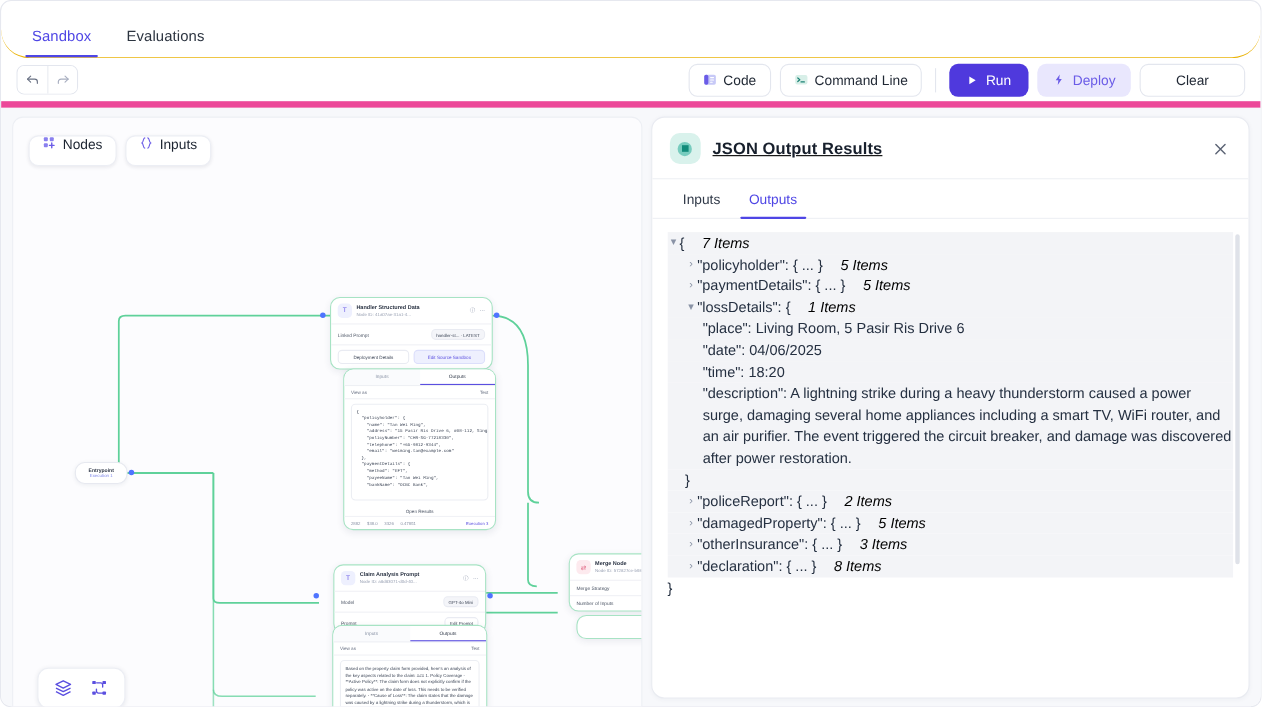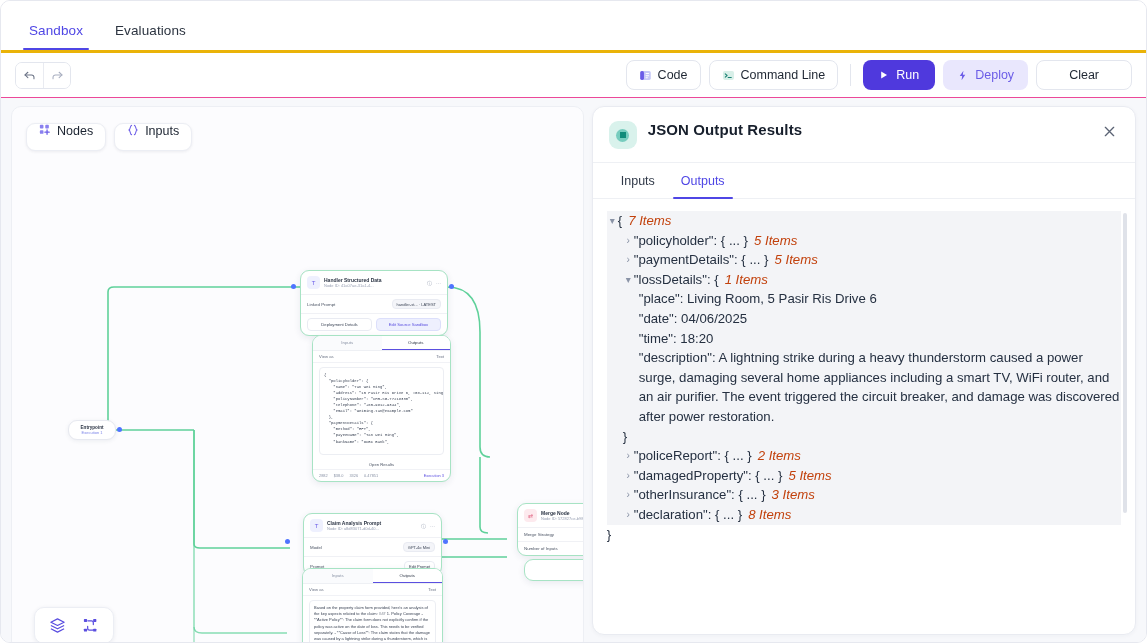--- a/index.html
+++ b/index.html
@@ -14,36 +14,36 @@
     background: #ffffff;
     border: 1px solid #e6e8ef;
     border-radius: 10px;
     overflow: hidden;
   }
 
   
   .tabbar {
     height: 52px; display: flex; align-items: flex-end;
     padding-left: 14px; gap: 4px;
-    border-bottom: 3px solid #eab308; background: #fff;
+    border-bottom: 1px solid #eab308; background: #fff; border-radius: 26px;
   }
   .tab {
     padding: 8px 14px 12px; font-size: 13.5px; color: #2c3440;
     position: relative; cursor: pointer; letter-spacing: .1px;
   }
   .tab.active { color: #4f46e5; font-weight: 400; }
   .tab.active:after {
     content: ""; position: absolute; left: 8px; right: 8px; bottom: 0;
     height: 2.5px; background: #4f46e5; border-radius: 2px;
   }
 
   
   .toolbar {
     height: 45px; display: flex; align-items: center;
-    padding: 0 14px; border-bottom: 1px solid #ec4899; background: #fff;
+    padding: 0 14px; border-bottom: 6px solid #ec4899; background: #fff;
   }
   .histgroup {
     display: flex; align-items: center;
     border: 1px solid #e3e6ee; border-radius: 7px; height: 27px; overflow: hidden;
   }
   .histbtn {
     width: 27px; height: 27px; display: flex; align-items: center; justify-content: center;
     color: #6b7385; font-size: 13px; cursor: pointer; background: #fff;
   }
   .histbtn + .histbtn { border-left: 1px solid #e9ebf1; }
@@ -176,22 +176,23 @@
   .port { position: absolute; width: 5px; height: 5px; border-radius: 50%; background: #4f74ff; z-index: 4; }
 
   
   .panel {
     width: 553px; margin: 8px 10px 8px 8px; background: #fff;
     border: 1px solid #e9ebf1; border-radius: 12px;
     display: flex; flex-direction: column; overflow: hidden;
     box-shadow: 0 1px 4px rgba(30,40,70,.04);
   }
   .panel-head {
-    display: flex; align-items: flex-start; gap: 11px; padding: 14px 16px 13px;
+    display: flex; align-items: center; gap: 11px; padding: 14px 16px 13px;
     border-bottom: 1px solid #eef0f4;
+    text-decoration: underline;
   }
   .jicon {
     width: 28px; height: 28px; border-radius: 9px; background: #d9f2ec;
     display: flex; align-items: center; justify-content: center; flex: none;
   }
   .jicon .ring {
     width: 13px; height: 13px; border-radius: 50%; background: #77ccbe;
     display: flex; align-items: center; justify-content: center;
   }
   .jicon .ring i { width: 5.5px; height: 5.5px; background: #118b7a; display: block; }
@@ -218,21 +219,21 @@
   .jline { display: flex; align-items: flex-start; }
   .jline.shade { background: #f3f4f7; }
   .arrow {
     display: inline-block; width: 11px; flex: none; color: #8a93a6;
     font-size: 10px; line-height: 19.6px; text-align: center; cursor: pointer; user-select: none;
   }
   .ind1 { padding-left: 16px; }
   .ind2 { padding-left: 32px; }
   .jkey { color: #253041; }
   .jval { color: #253041; }
-  .jmeta { color: #c2410c; font-style: italic; padding-left: 6px; }
+  .jmeta { color: #000000; font-style: italic; padding-left: 16px; }
   .jbrace { color: #253041; }
   .jtext { flex: 1; }
   .scrollbar {
     position: absolute; right: 8px; top: 14px; width: 4px; height: 300px;
     background: #dfe2e9; border-radius: 3px;
   }
 </style>
 </head>
 <body>
 

